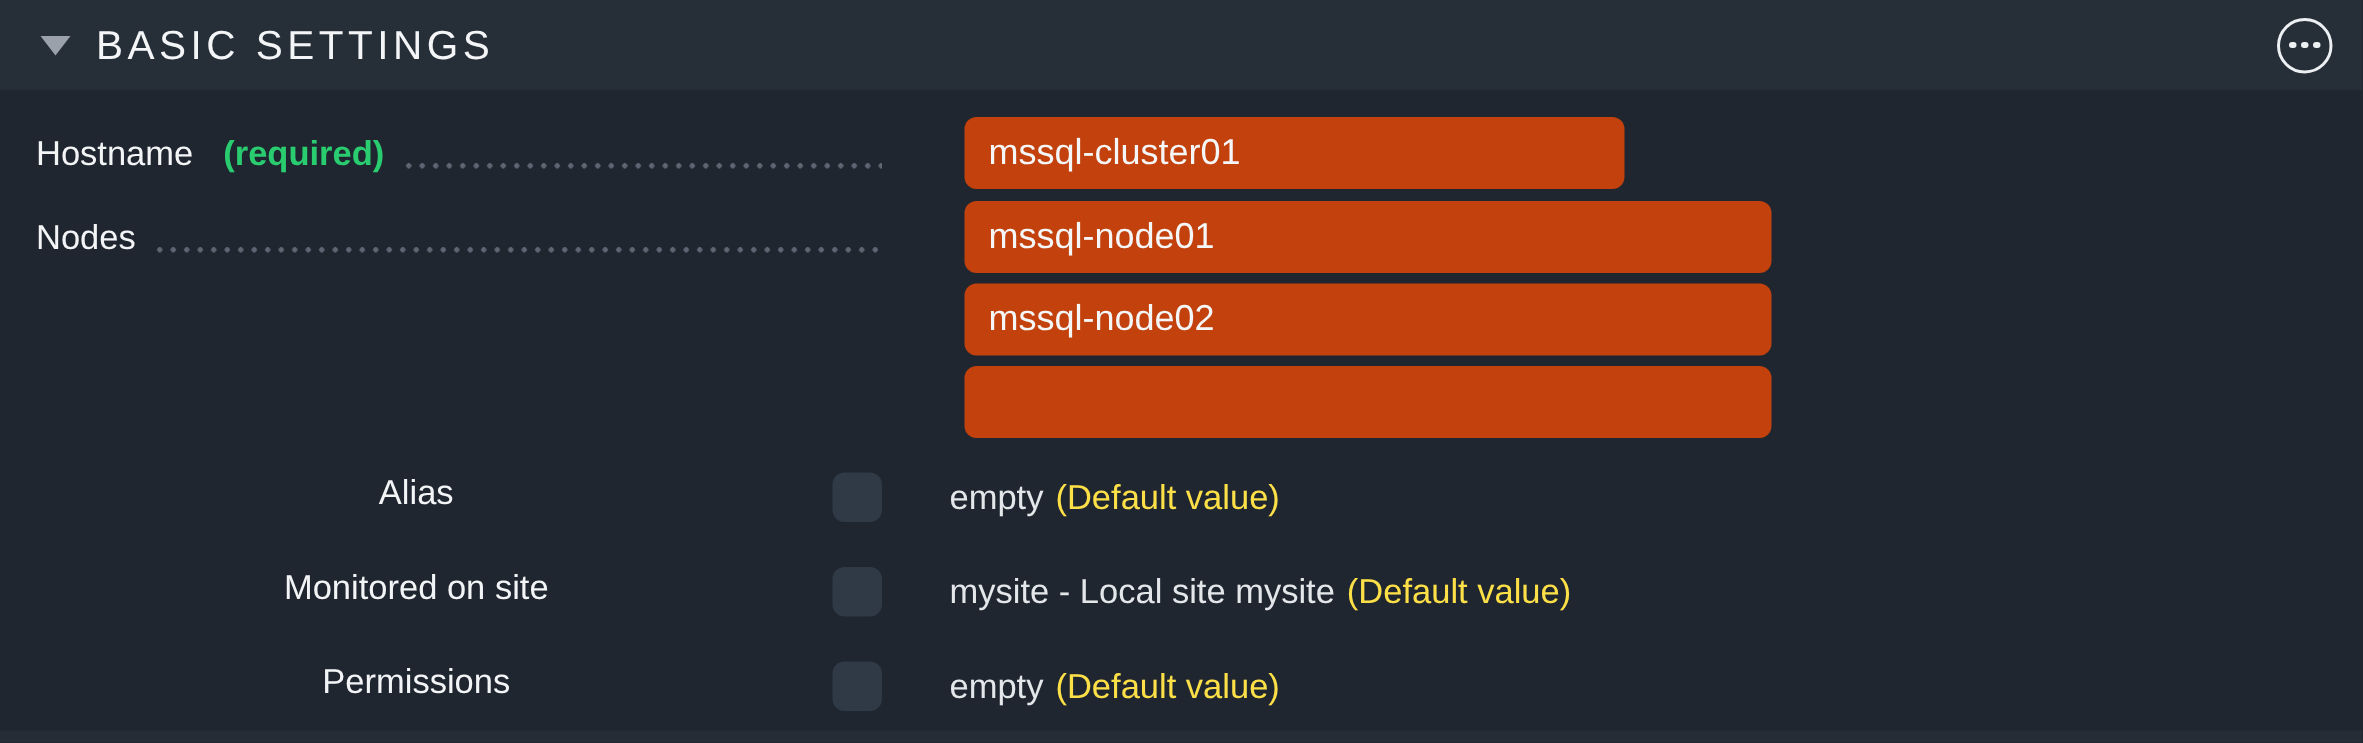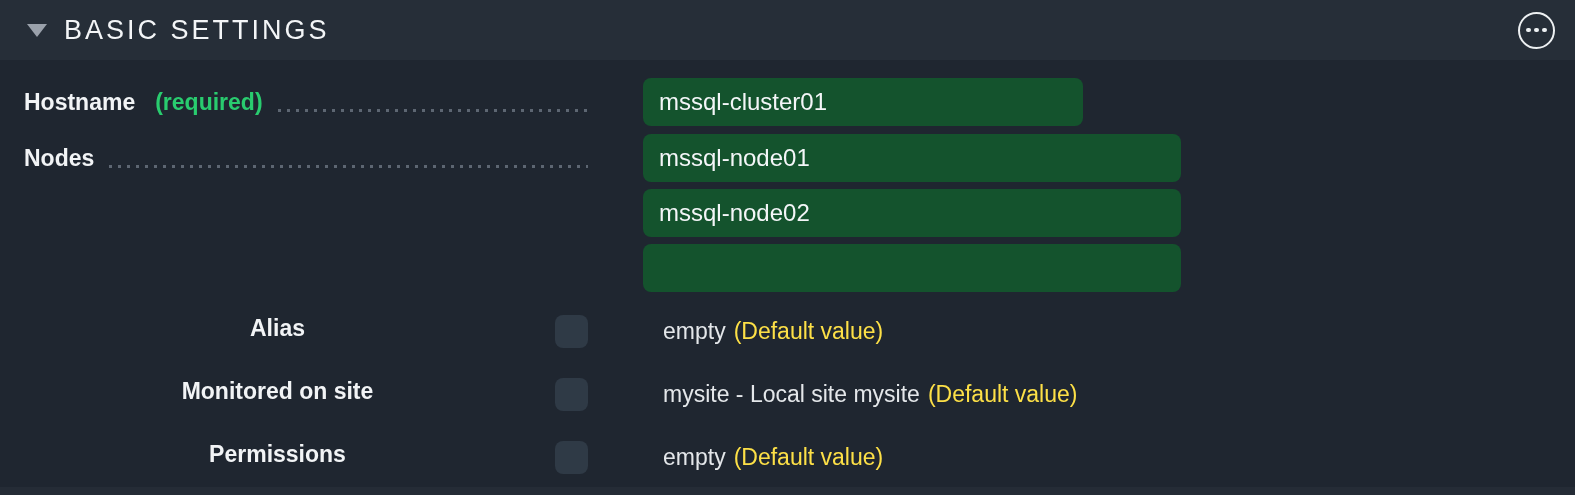--- a/index.html
+++ b/index.html
@@ -31,43 +31,43 @@
     display:flex;align-items:center;justify-content:center;gap:3.5px;
     box-sizing:border-box;cursor:pointer;background:transparent;
   }
   .menu-btn .dot{width:4.5px;height:4.5px;border-radius:50%;background:#edf0f2;}
   
   .form-body{padding:18px 0 0 24px;}
   .row{display:flex;align-items:flex-start;}
   .labelcell{display:flex;align-items:center;height:48px;}
   .labelcell.input-row{width:570px;margin-right:49px;}
   .labelcell.check-row{width:507px;height:33px;flex-direction:column;}
-  .lbl{color:#f2f4f6;font-size:23px;font-weight:bold;white-space:nowrap;}
+  .lbl{color:#f2f4f6;font-size:23px;font-weight:normal;white-space:nowrap;}
   .reqd{color:#29cc6f;font-size:23px;font-weight:bold;margin-left:20px;white-space:nowrap;}
   .dots{
     flex:1;height:5px;margin-left:12px;margin-right:6px;
     transform:translateY(8px);
     background-image:radial-gradient(circle,#5d6672 1.6px,transparent 1.9px);
     background-size:9px 5px;background-repeat:repeat-x;background-position:0 50%;
   }
   .txtinput{
     height:48px;border:none;outline:none;border-radius:8px;
-    background:#14532d;color:#f4f6f8;
+    background:#c2410c;color:#f4f6f8;
     font-family:"Liberation Sans","DejaVu Sans",sans-serif;
     font-size:24px;padding:0 16px;box-sizing:border-box;
   }
   .txtinput.host{width:440px;}
   .txtinput.node{width:538px;}
   .nodes-stack{display:flex;flex-direction:column;gap:7px;}
   .checkbox{
     width:33px;height:33px;margin-left:24px;border-radius:8px;
     background:#2f3a46;cursor:pointer;flex:none;
   }
   .valuecell{
-    display:flex;align-items:center;height:33px;margin-left:75px;
+    display:flex;align-items:center;height:33px;margin-left:45px;
     font-size:23px;white-space:nowrap;
   }
   .val-main{color:#e4e7ea;}
   .val-note{color:#fde047;margin-left:8px;}
   .mt8{margin-top:8px;} .mt23{margin-top:23px;} .mt30{margin-top:30px;}
   .footer-strip{
     position:absolute;left:0;bottom:0;width:100%;height:8px;background:#252c36;
   }
 </style>
 </head>

